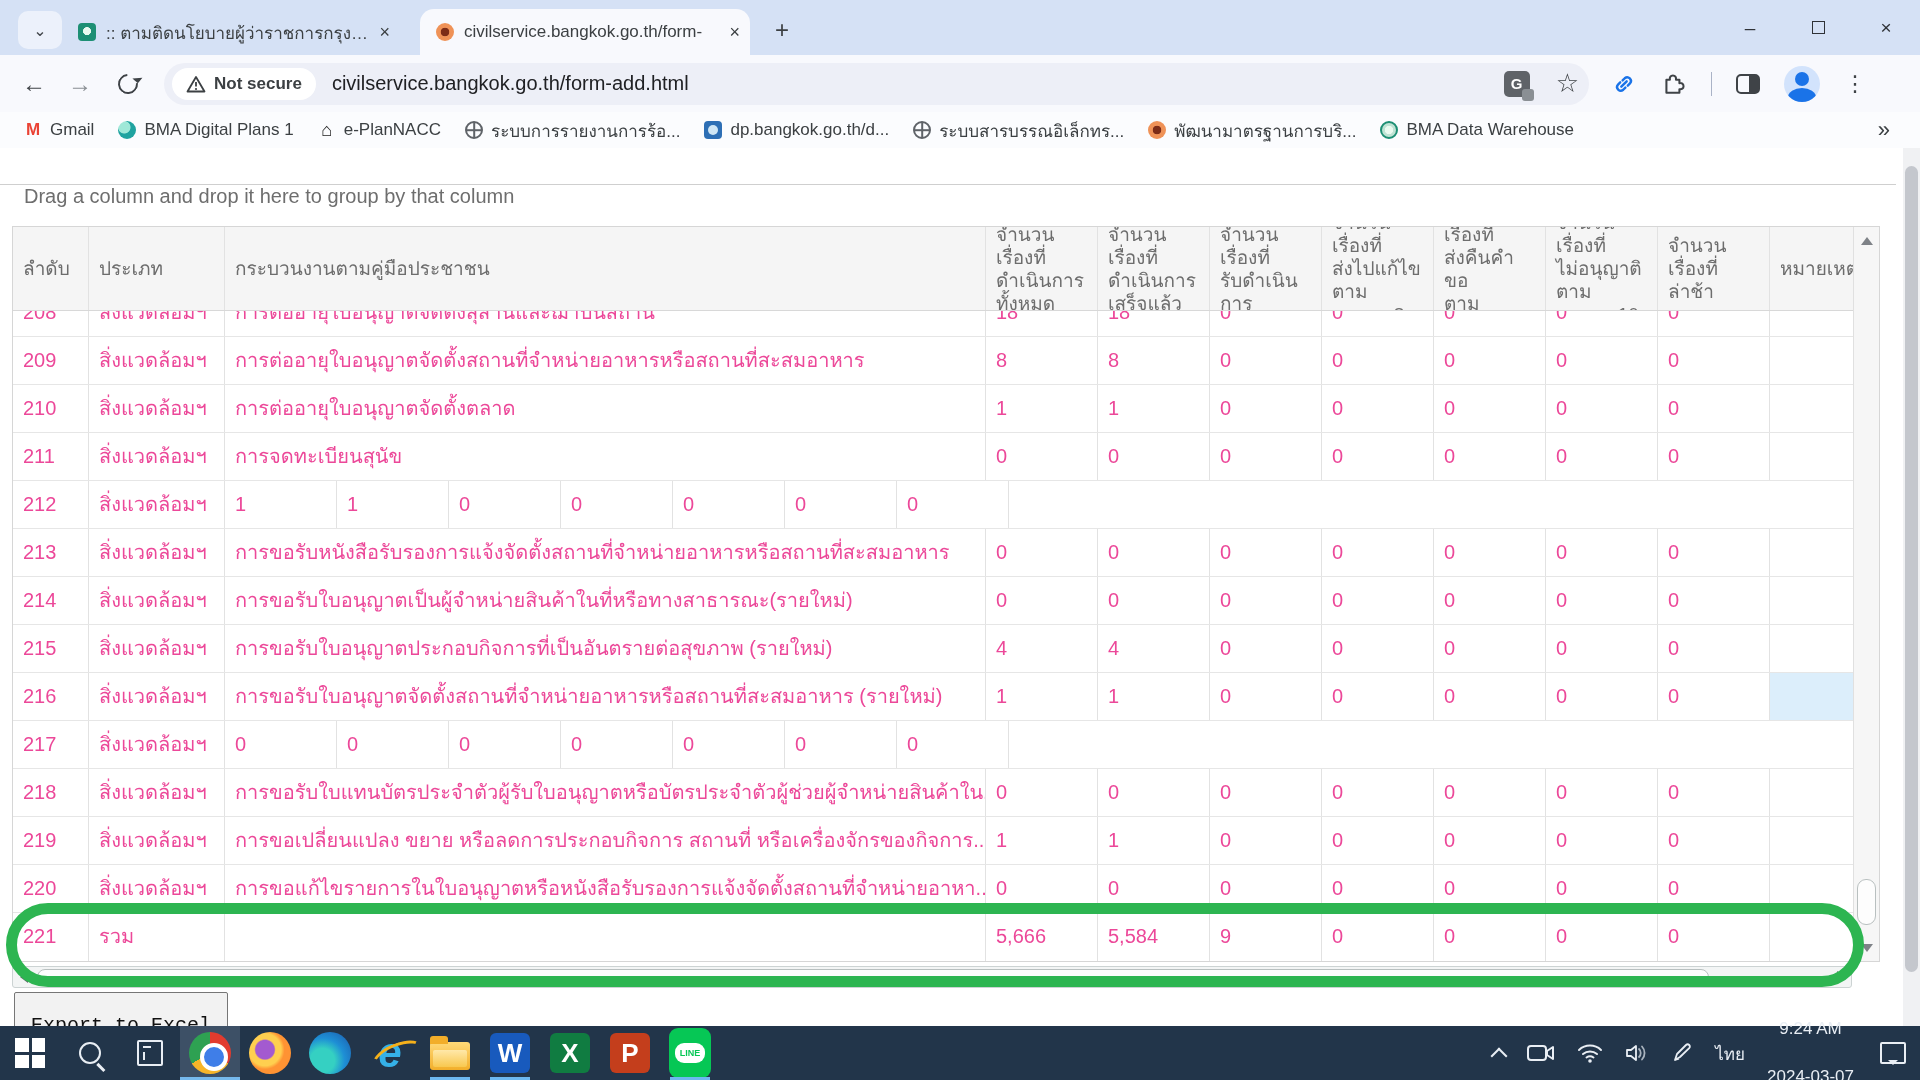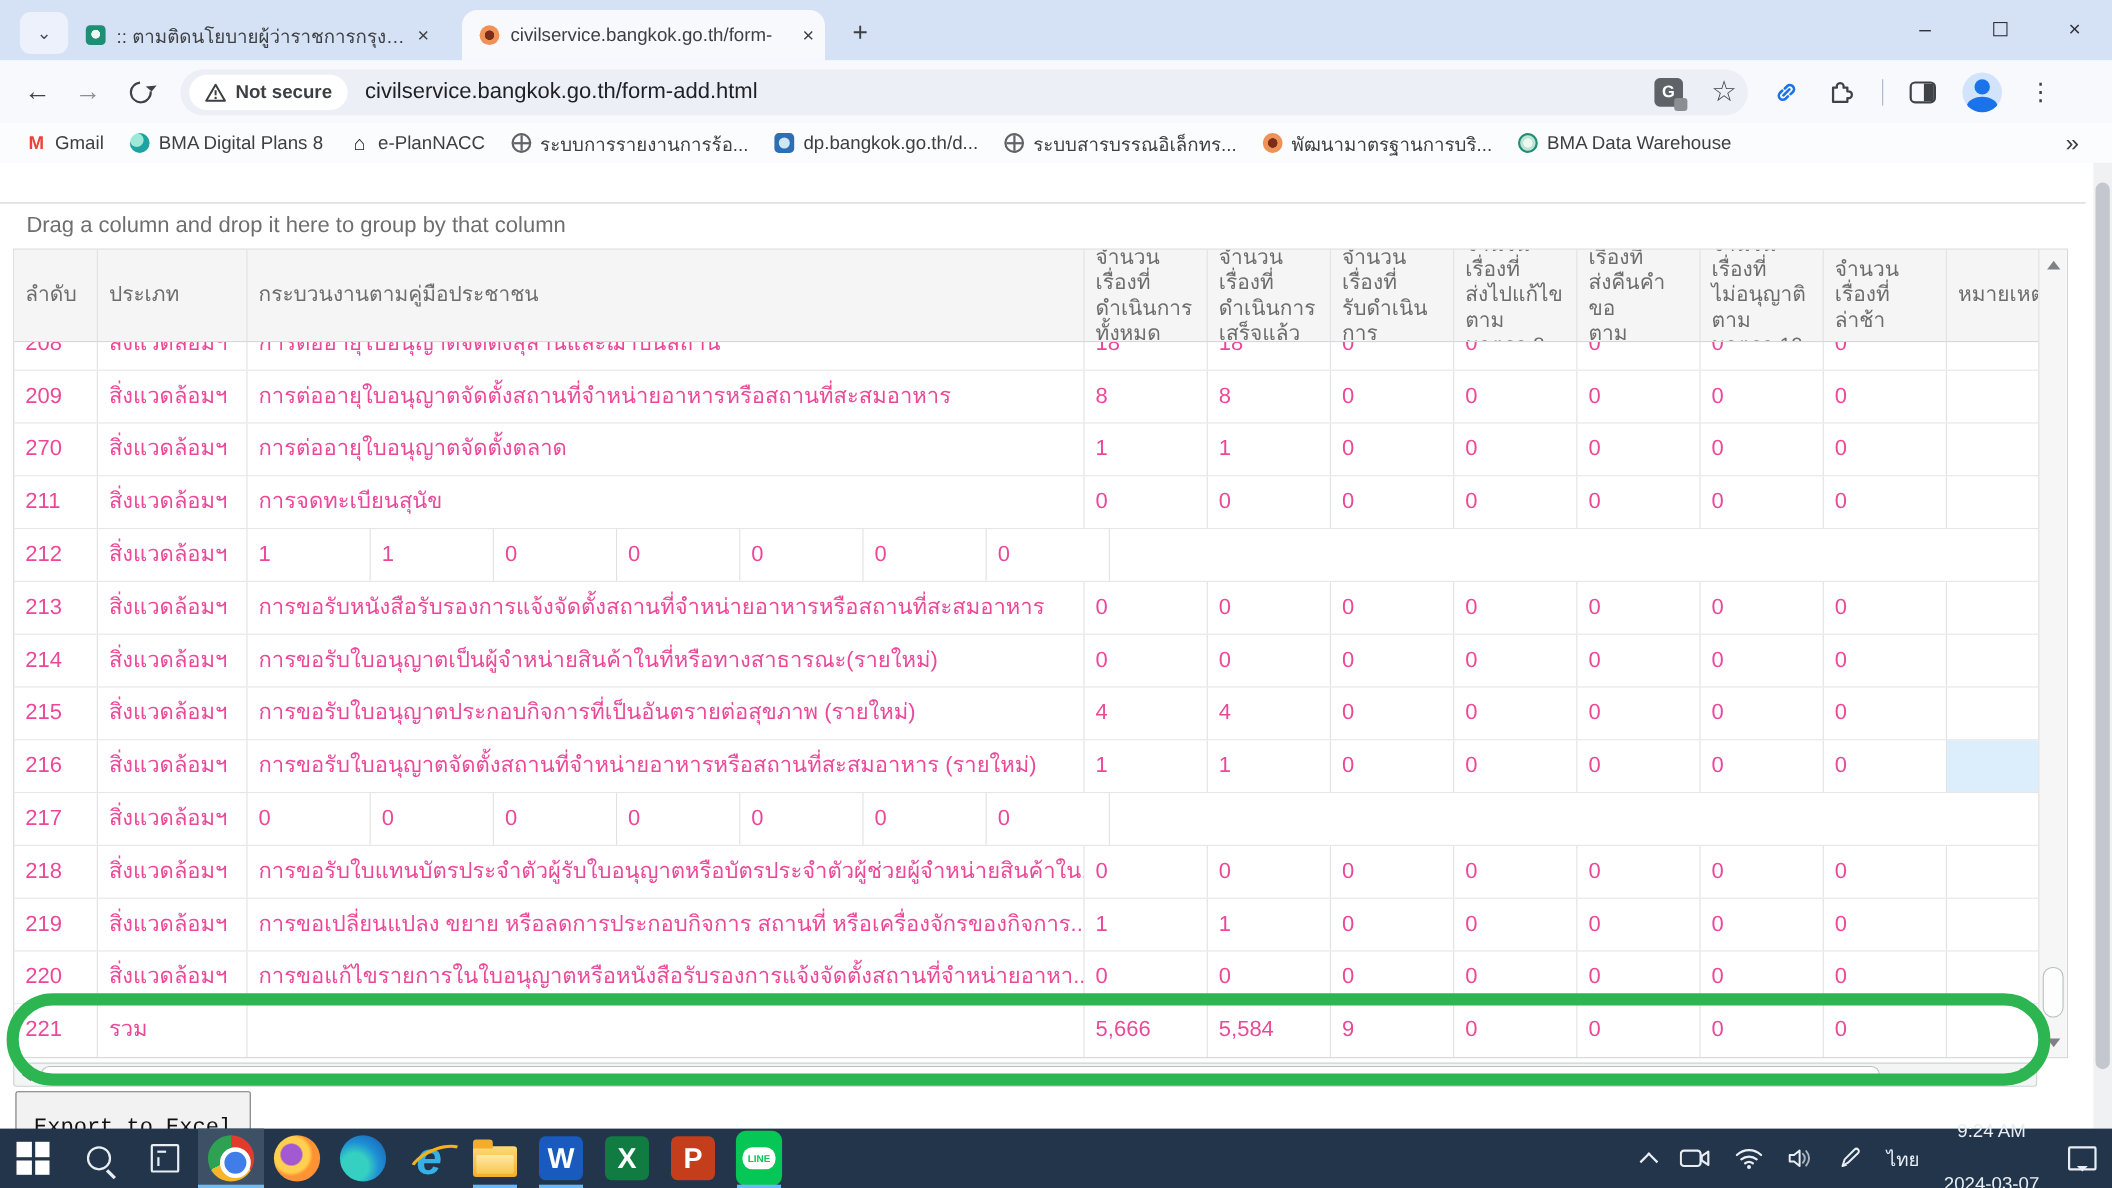--- a/index.html
+++ b/index.html
@@ -64,21 +64,21 @@
   .globe::after{content:"";position:absolute;left:0;right:0;top:50%;height:1.6px;background:#5f6368;transform:translateY(-50%)}
   .dpblue{background:#2d6fb5;position:relative}
   .dpblue::after{content:"";position:absolute;inset:4px;border-radius:50%;background:#cfe6f5}
   .orangedot{border-radius:50%;background:radial-gradient(circle at 50% 50%,#7c2c17 0 32%,#ef9257 36% 100%)}
   .greenseal{border-radius:50%;border:2px solid #1d8f74;background:radial-gradient(circle at 50% 50%,#eafaf0 0 40%,#bfe3d4 45% 100%)}
   .bm-more{margin-left:auto;margin-right:30px;font-size:22px;color:#3c4043}
 
   
   .content{position:absolute;left:0;top:148px;width:1920px;height:878px;background:#fff}
   .drag-band{position:absolute;left:0;top:36px;width:1896px;height:42px;border-top:1px solid #cfcfcf;
-    display:flex;align-items:center;color:#6e6e6e;font-size:20px;padding-left:24px}
+    display:flex;color:#6e6e6e;font-size:20px;padding-left:24px}
 
   .grid{position:absolute;left:12px;top:78px;width:1868px;height:736px;border:1px solid #d6d6d6;background:#fff}
   .hrow{display:flex;height:84px;background:#f5f5f5;border-bottom:1px solid #d8d8d8;width:1840px}
   .cell{border-right:1px solid #e2e2e2;padding:0 10px;overflow:hidden;white-space:nowrap;flex:0 0 auto}
   .cell.h{display:flex;align-items:center;color:#6d6d6d;font-size:19px;line-height:23px;white-space:pre-line}
   .c0{width:76px}.c1{width:136px}.c2{width:761px}
   .c3,.c4,.c5,.c6,.c7,.c8,.c9{width:112px}
   .c10{width:83px;border-right:none;flex:1 1 auto}
   .gbody{width:1840px;overflow:hidden}
   .row{display:flex;height:48px;border-bottom:1px solid #e6e6e6;color:#ec4899;font-size:20px}
@@ -215,21 +215,21 @@
     </div>
   </div>
 
   <div class="bookmarks">
     <div class="bm">
       <span class="bmico gmail">M</span>
       <span>Gmail</span>
     </div>
     <div class="bm">
       <span class="bmico teal"></span>
-      <span>BMA Digital Plans 8</span>
+      <span>BMA Digital Plans 1</span>
     </div>
     <div class="bm">
       <span class="bmico home">⌂</span>
       <span>e-PlanNACC</span>
     </div>
     <div class="bm">
       <span class="bmico globe"></span>
       <span>ระบบการรายงานการร้อ...</span>
     </div>
     <div class="bm">
@@ -303,21 +303,21 @@
             <div class="cell c3">8</div>
             <div class="cell c4">8</div>
             <div class="cell c5">0</div>
             <div class="cell c6">0</div>
             <div class="cell c7">0</div>
             <div class="cell c8">0</div>
             <div class="cell c9">0</div>
             <div class="cell c10"></div>
           </div>
           <div class="row">
-            <div class="cell c0">270</div>
+            <div class="cell c0">210</div>
             <div class="cell c1">สิ่งแวดล้อมฯ</div>
             <div class="cell c2">การต่ออายุใบอนุญาตจัดตั้งตลาด</div>
             <div class="cell c3">1</div>
             <div class="cell c4">1</div>
             <div class="cell c5">0</div>
             <div class="cell c6">0</div>
             <div class="cell c7">0</div>
             <div class="cell c8">0</div>
             <div class="cell c9">0</div>
             <div class="cell c10"></div>

